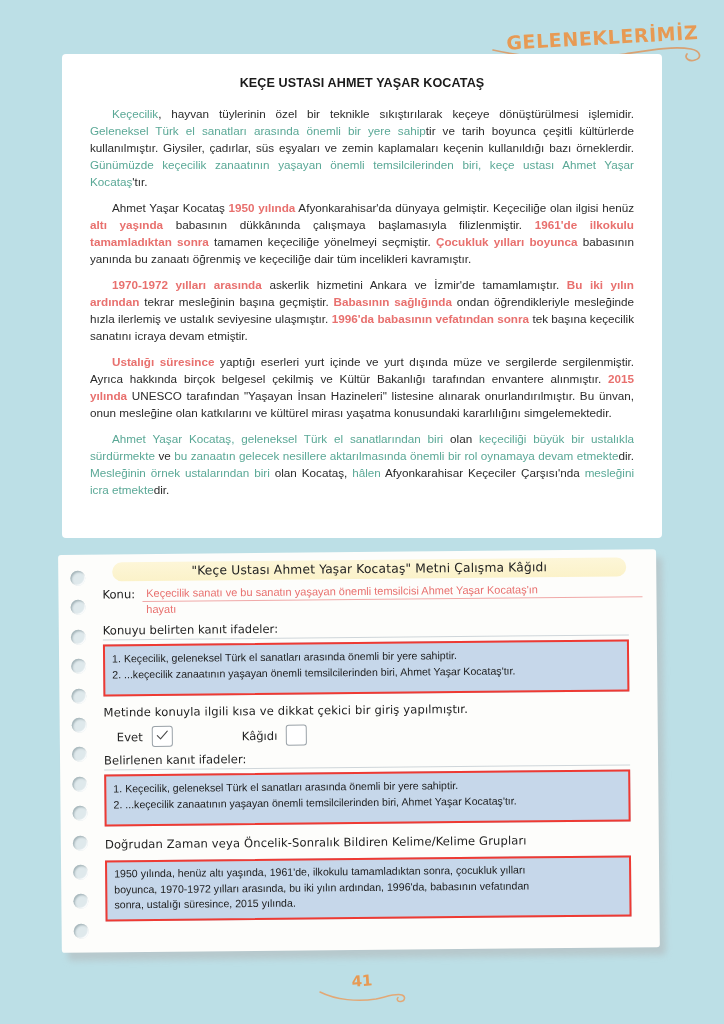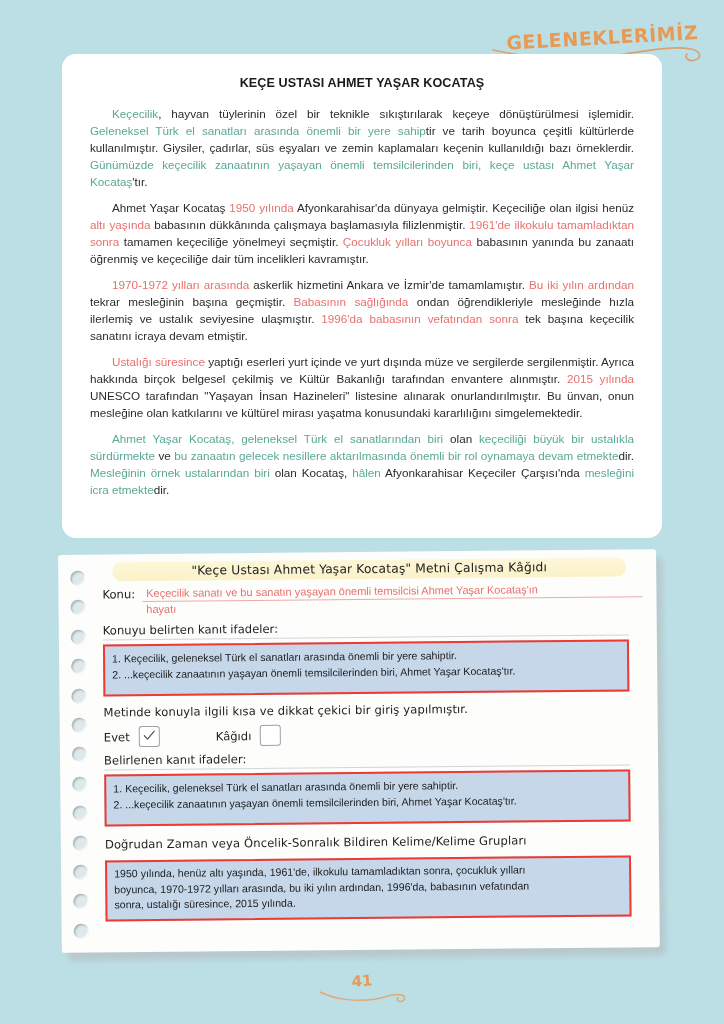--- a/index.html
+++ b/index.html
@@ -44,21 +44,21 @@
   }
 
   
   .text-card {
     position: absolute;
     left: 62px;
     top: 54px;
     width: 600px;
     height: 484px;
     background: #ffffff;
-    border-radius: 14px;
+    border-radius: 4px;
     box-sizing: border-box;
     padding: 22px 28px 0 28px;
   }
   .text-title {
     text-align: center;
     font-size: 12.6px;
     font-weight: bold;
     color: #1b1b1b;
     letter-spacing: 0.1px;
     margin-bottom: 15px;
@@ -67,21 +67,21 @@
     margin: 0 0 9px 0;
     font-size: 11.7px;
     line-height: 17px;
     color: #2b2b2b;
     text-align: justify;
     text-indent: 22px;
     -webkit-hyphens: none;
     hyphens: none;
   }
   .g { color: #5aa896; }
-  .r { color: #e8706e; }
+  .r { color: #e8706e; font-weight: bold; }
 
   
   .sheet-wrap {
     position: absolute;
     left: 60px;
     top: 552px;
     width: 604px;
     height: 406px;
     transform: rotate(-0.55deg);
   }
@@ -210,20 +210,21 @@
   }
 
   .yn-row {
     display: flex;
     align-items: center;
     margin-top: 7px;
   }
   .yn-label {
     font-size: 11.6px;
     color: #232323;
+    margin-left: 13px;
   }
   .checkbox {
     width: 19px;
     height: 19px;
     border: 1.3px solid #9aa2a8;
     border-radius: 3px;
     background: #fff;
     margin-left: 9px;
     position: relative;
   }

